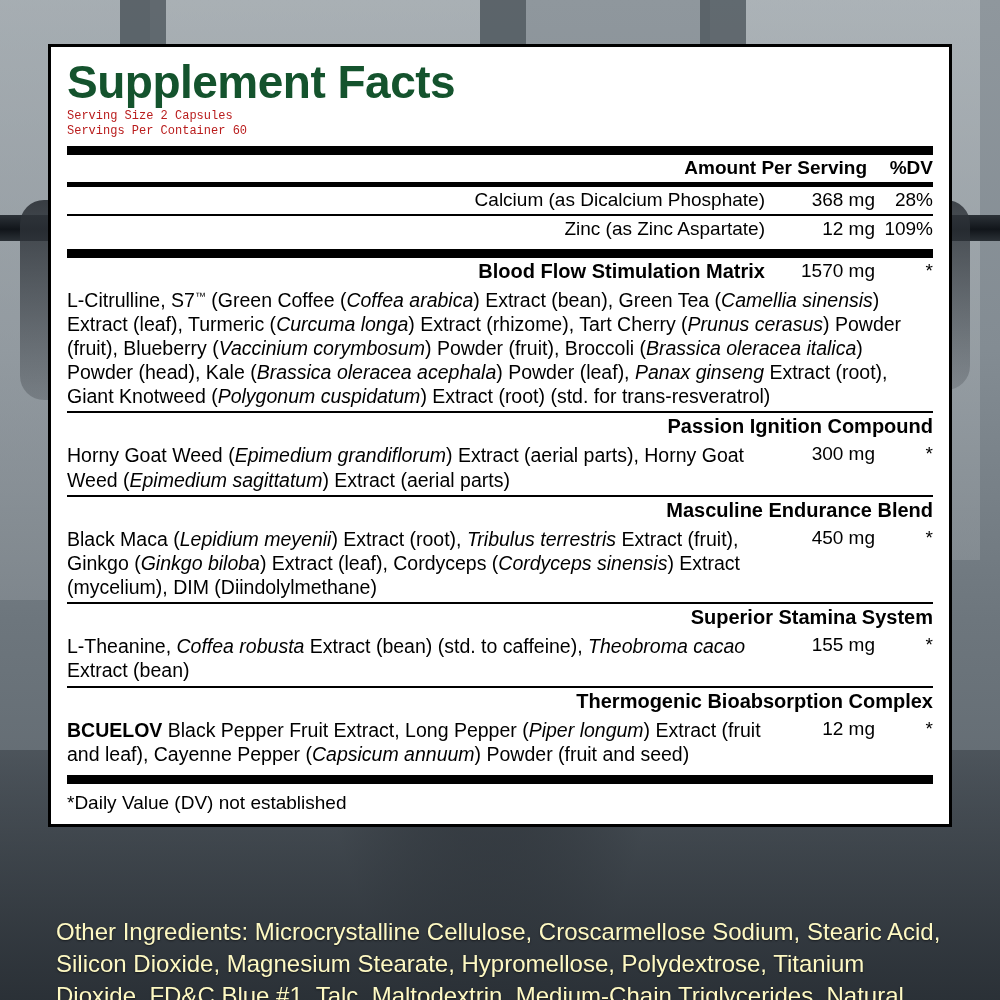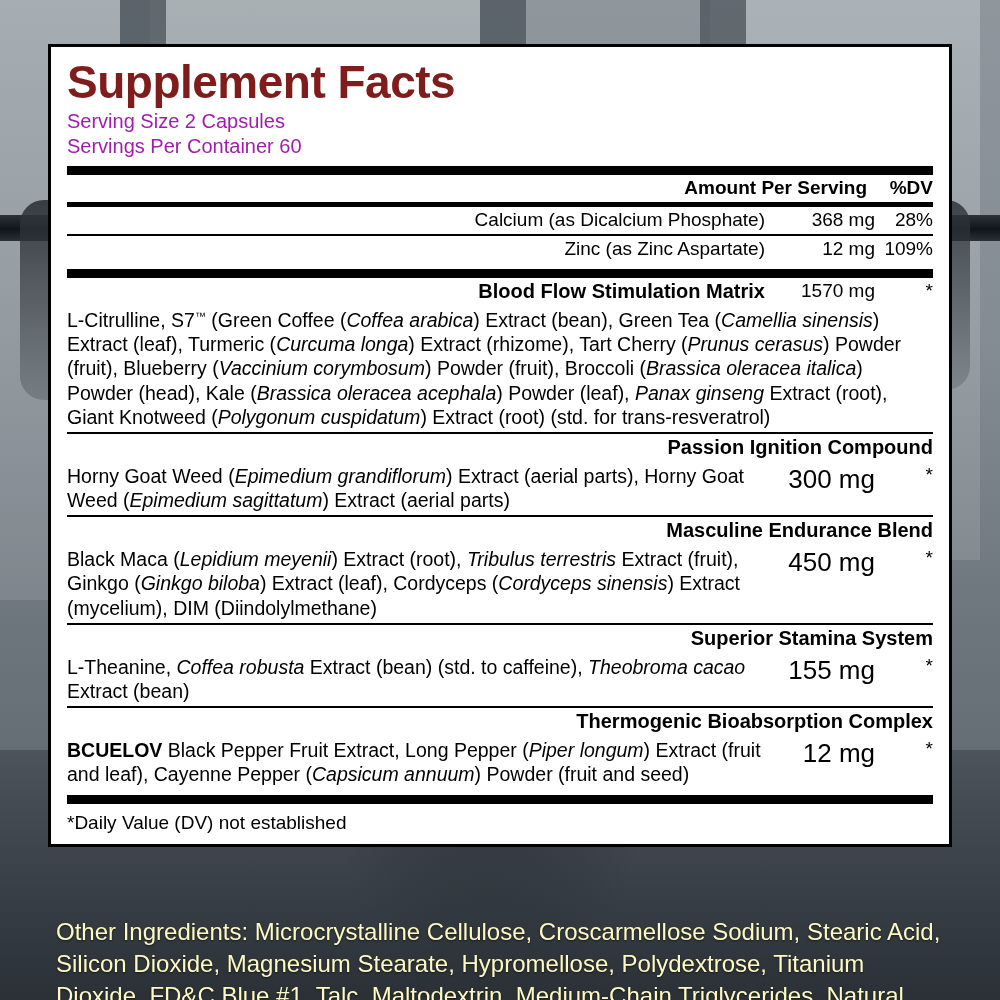--- a/index.html
+++ b/index.html
@@ -102,29 +102,30 @@
     border: 3px solid #000;
     box-sizing: border-box;
     padding: 12px 16px 10px 16px;
   }
 
   .sf-title {
     font-size: 46px;
     font-weight: bold;
     letter-spacing: -0.5px;
     line-height: 1.04;
-    color: #7f1d1d;
+    color: #14532d;
     margin: 0 0 2px 0;
     white-space: nowrap;
   }
 
   .serving-line {
-    font-size: 20px;
+    font-size: 12px;
     line-height: 1.28;
-    color: #a21caf;
+    color: #b91c1c;
+    font-family: Liberation Mono, monospace;
   }
 
   .rule-heavy {
     border-top: 9px solid #000;
     margin: 6px 0 0 0;
   }
   .rule-med {
     border-top: 5px solid #000;
   }
   .rule-thin {
@@ -160,21 +161,21 @@
   }
   .blend-sub {
     padding-left: 22px;
     font-size: 19.5px;
     line-height: 1.24;
   }
   .blend-sub i { font-style: italic; }
   .sup { font-size: 11px; vertical-align: super; }
 
   .amt-mid {
-    font-size: 26px;
+    font-size: 19px;
   }
 
   .daily-note {
     font-size: 19px;
     color: #000;
     padding-top: 8px;
   }
 
   .other-ing {
     position: absolute;

